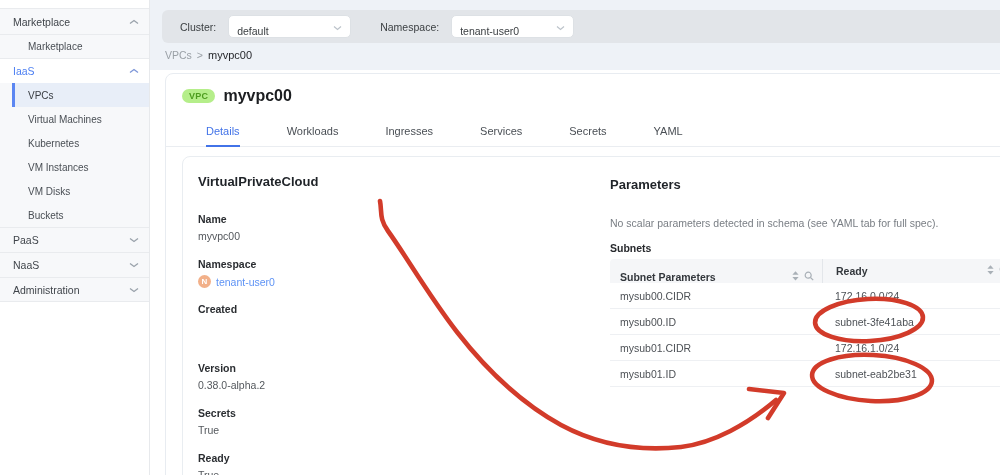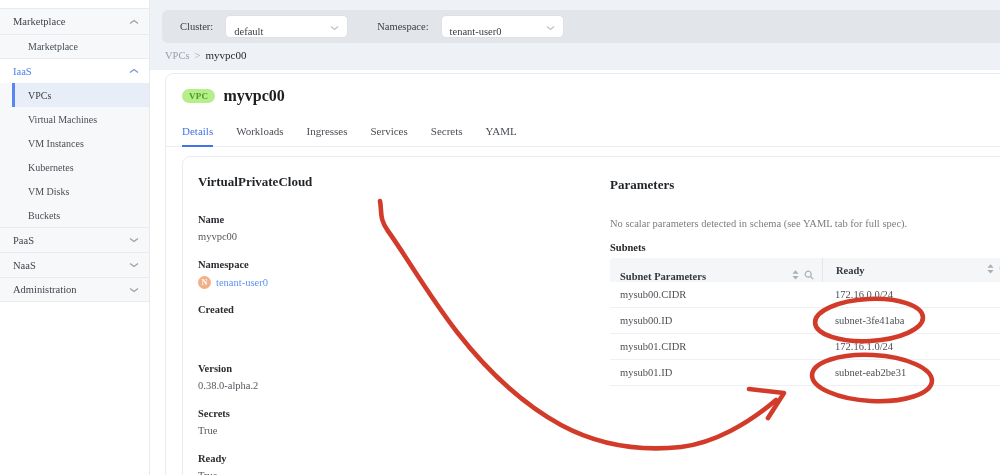--- a/index.html
+++ b/index.html
@@ -1,18 +1,18 @@
 <!DOCTYPE html>
 <html><head>
 <meta charset="utf-8">
 <style>
   * { margin:0; padding:0; box-sizing:border-box; }
   html,body { width:1000px; height:475px; }
   body { font-family:"Liberation Sans","DejaVu Sans",sans-serif; background:#fff; }
-  .app { position:relative; width:1000px; height:475px; overflow:hidden; background:#fff;font-family:Liberation Serif, serif; }
+  .app { position:relative; width:1000px; height:475px; overflow:hidden; background:#fff; }
 
   
   .sidebar { position:absolute; left:0; top:0; width:150px; height:475px; background:#fff; border-right:1px solid #e7e9ec; z-index:5; }
   .side-menu { position:absolute; left:0; top:8px; right:0; border-top:1px solid #e9ebee; }
   .srow { position:relative; display:flex; align-items:center; background:#f7f8fa; cursor:pointer; }
   .srow.section { height:25px; padding:0 10px 0 13px; font-size:10.5px; color:#40454b; }
   .srow.item { height:24px; padding-left:28px; font-size:10px; color:#4a4f55; }
   .srow.section .chev { margin-left:auto; }
   .srow.divtop { border-top:1px solid #e9ebee; }
   .srow.divbot { border-bottom:1px solid #e9ebee; }
@@ -35,21 +35,21 @@
   .breadcrumb .current { color:#26282c; font-size:11px; }
   .breadcrumb .parent { cursor:pointer; }
 
   
   .content-card { position:absolute; left:15px; top:73px; width:860px; height:430px; background:#fff; border:1px solid #e8ecf1; border-radius:8px 0 0 0; }
   .vpc-header { position:absolute; left:16px; top:13px; display:flex; align-items:center; gap:8px; }
   .vpc-badge { background:#b5ee8a; color:#4d9c1e; font-size:9px; font-weight:bold; letter-spacing:.3px; padding:2px 7px 2.5px; border-radius:9px; }
   .vpc-title { font-size:16px; font-weight:bold; color:#1c1e21; }
   .tabs { position:absolute; left:16px; top:51px; right:0; height:22px; display:flex; gap:23px; border-bottom:0; }
   .tabs-underline { position:absolute; left:0; top:72px; right:-1px; height:0; border-bottom:1px solid #eaedf1; }
-  .tab { font-size:11px; color:#4a4f55; padding-bottom:8px; cursor:pointer; white-space:nowrap; }
+  .tab { font-size:11px; color:#4a4f55; padding-bottom:8px; cursor:pointer; white-space:nowrap;margin-left:24px; }
   .tab.active { color:#4273e8; border-bottom:2px solid #4273e8; }
 
   .inner-card { position:absolute; left:16px; top:82px; right:-12px; bottom:-12px; border:1px solid #e9edf1; border-radius:8px; background:#fff; }
 
   
   .left-col { position:absolute; left:15px; top:0; width:390px; padding-top:17px; }
   .panel-heading { font-size:13px; font-weight:bold; color:#1f2328; }
   .fld-label { font-size:10.5px; font-weight:bold; color:#2a2d31; line-height:14px; }
   .fld-value { font-size:10.5px; color:#54585d; line-height:14px; margin-top:3px; }
   .m-first { margin-top:23px; }
@@ -105,24 +105,24 @@
           </span>
       </div>
       <div class="srow item selected">
         <span class="sel-hl"></span>
         <span class="lbl">VPCs</span>
       </div>
       <div class="srow item">
         <span class="lbl">Virtual Machines</span>
       </div>
       <div class="srow item">
+        <span class="lbl">Kubernetes</span>
+      </div>
+      <div class="srow item">
         <span class="lbl">VM Instances</span>
-      </div>
-      <div class="srow item">
-        <span class="lbl">Kubernetes</span>
       </div>
       <div class="srow item">
         <span class="lbl">VM Disks</span>
       </div>
       <div class="srow item">
         <span class="lbl">Buckets</span>
       </div>
       <div class="srow section divtop">
         <span class="lbl">PaaS</span>
         <span class="chev">

